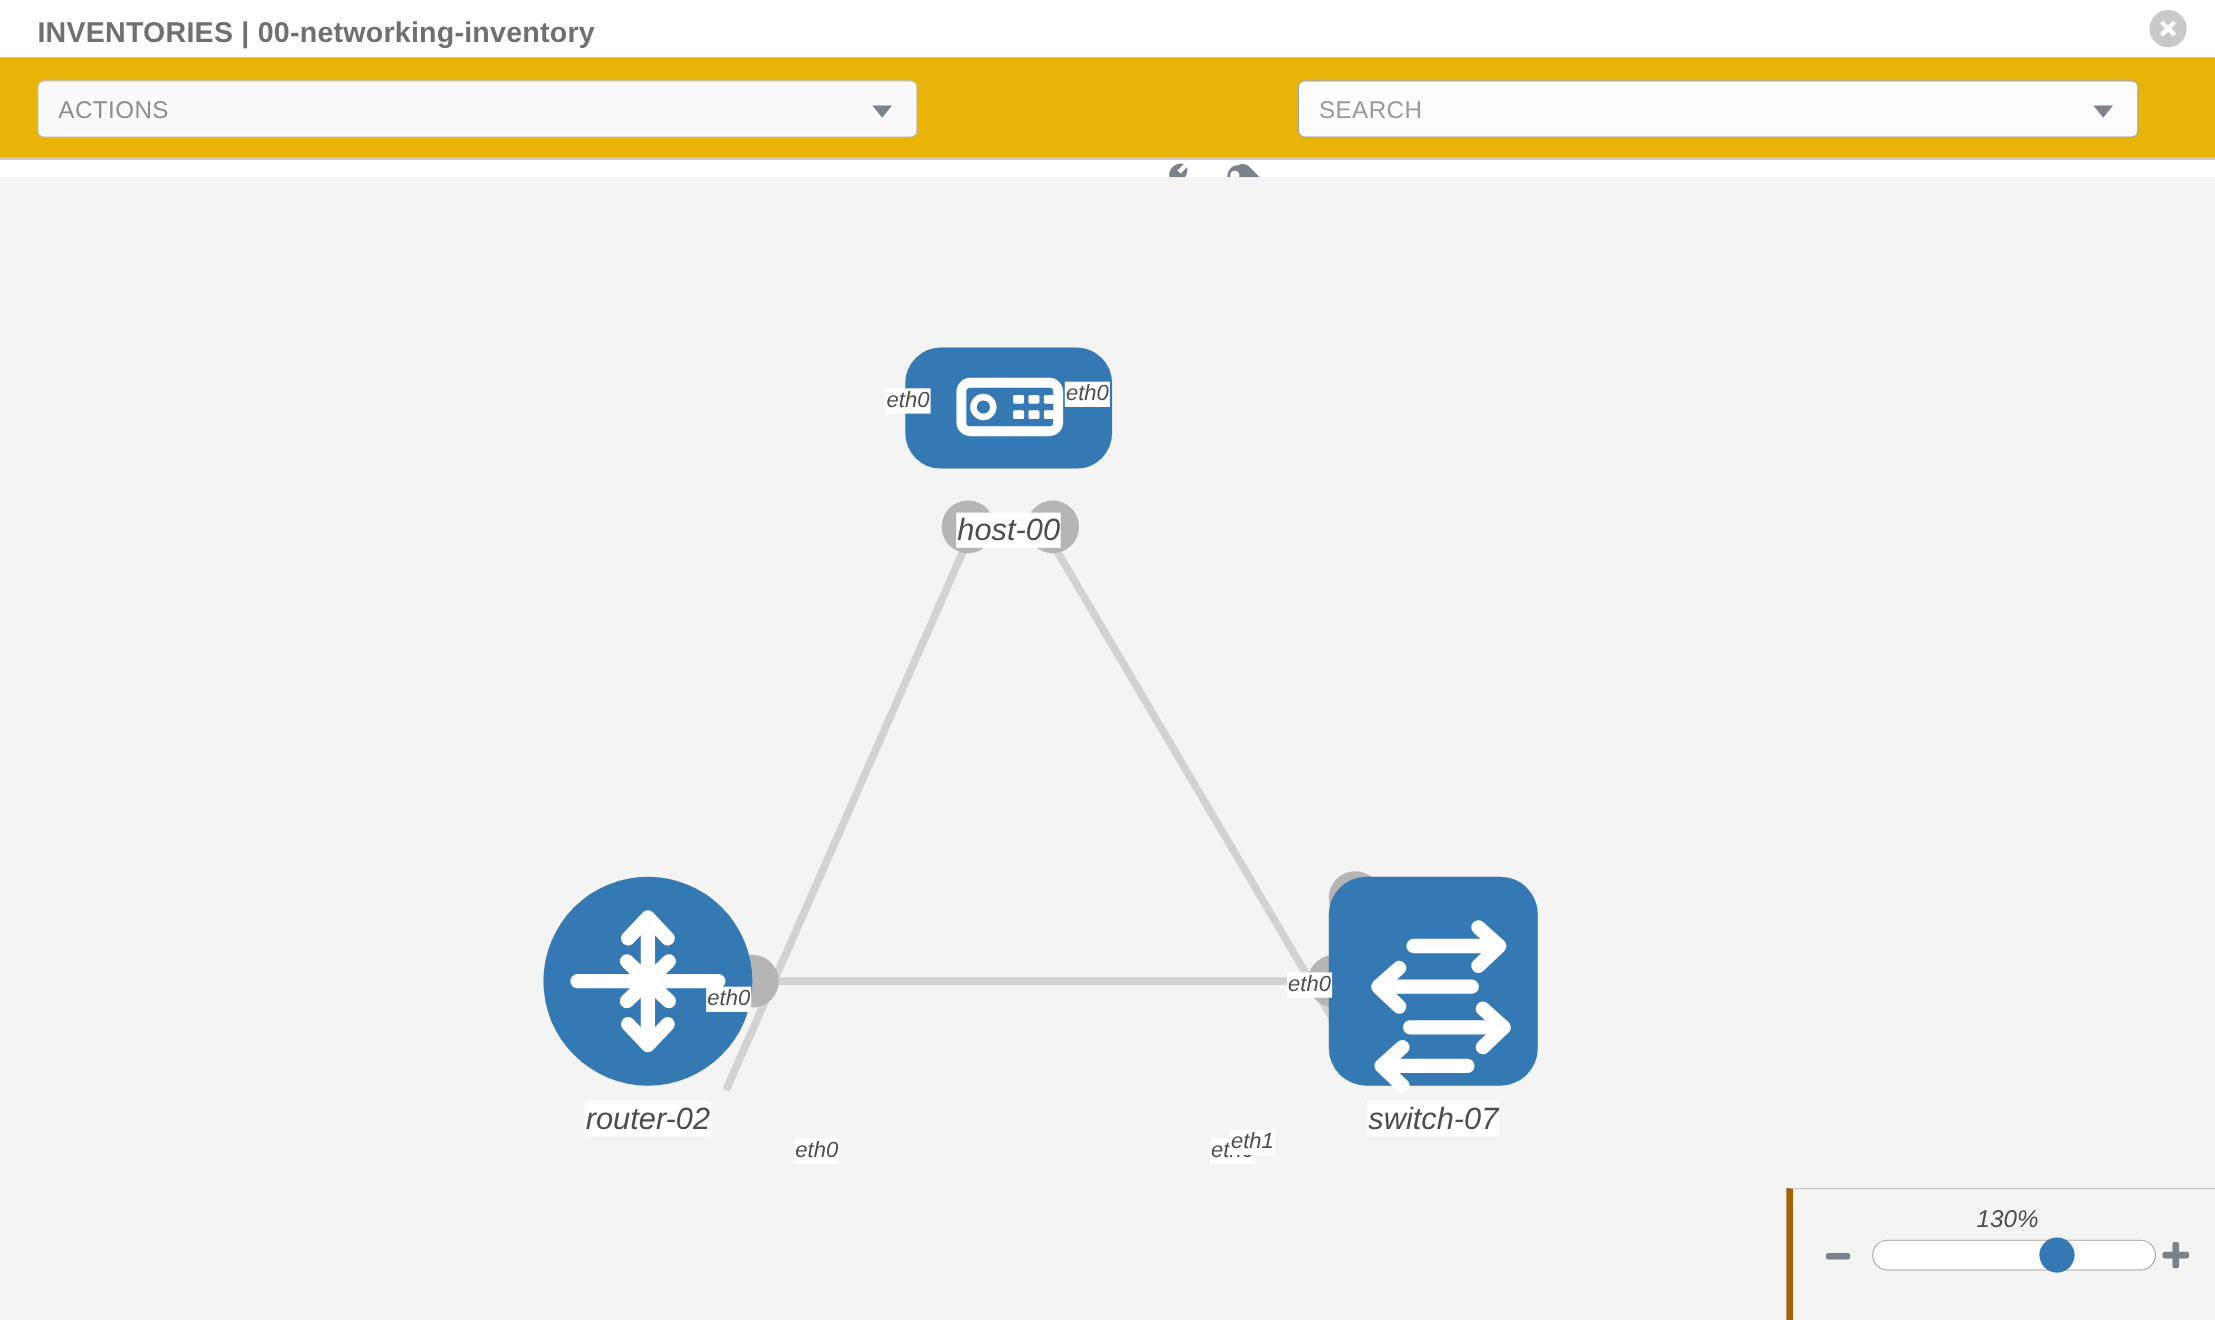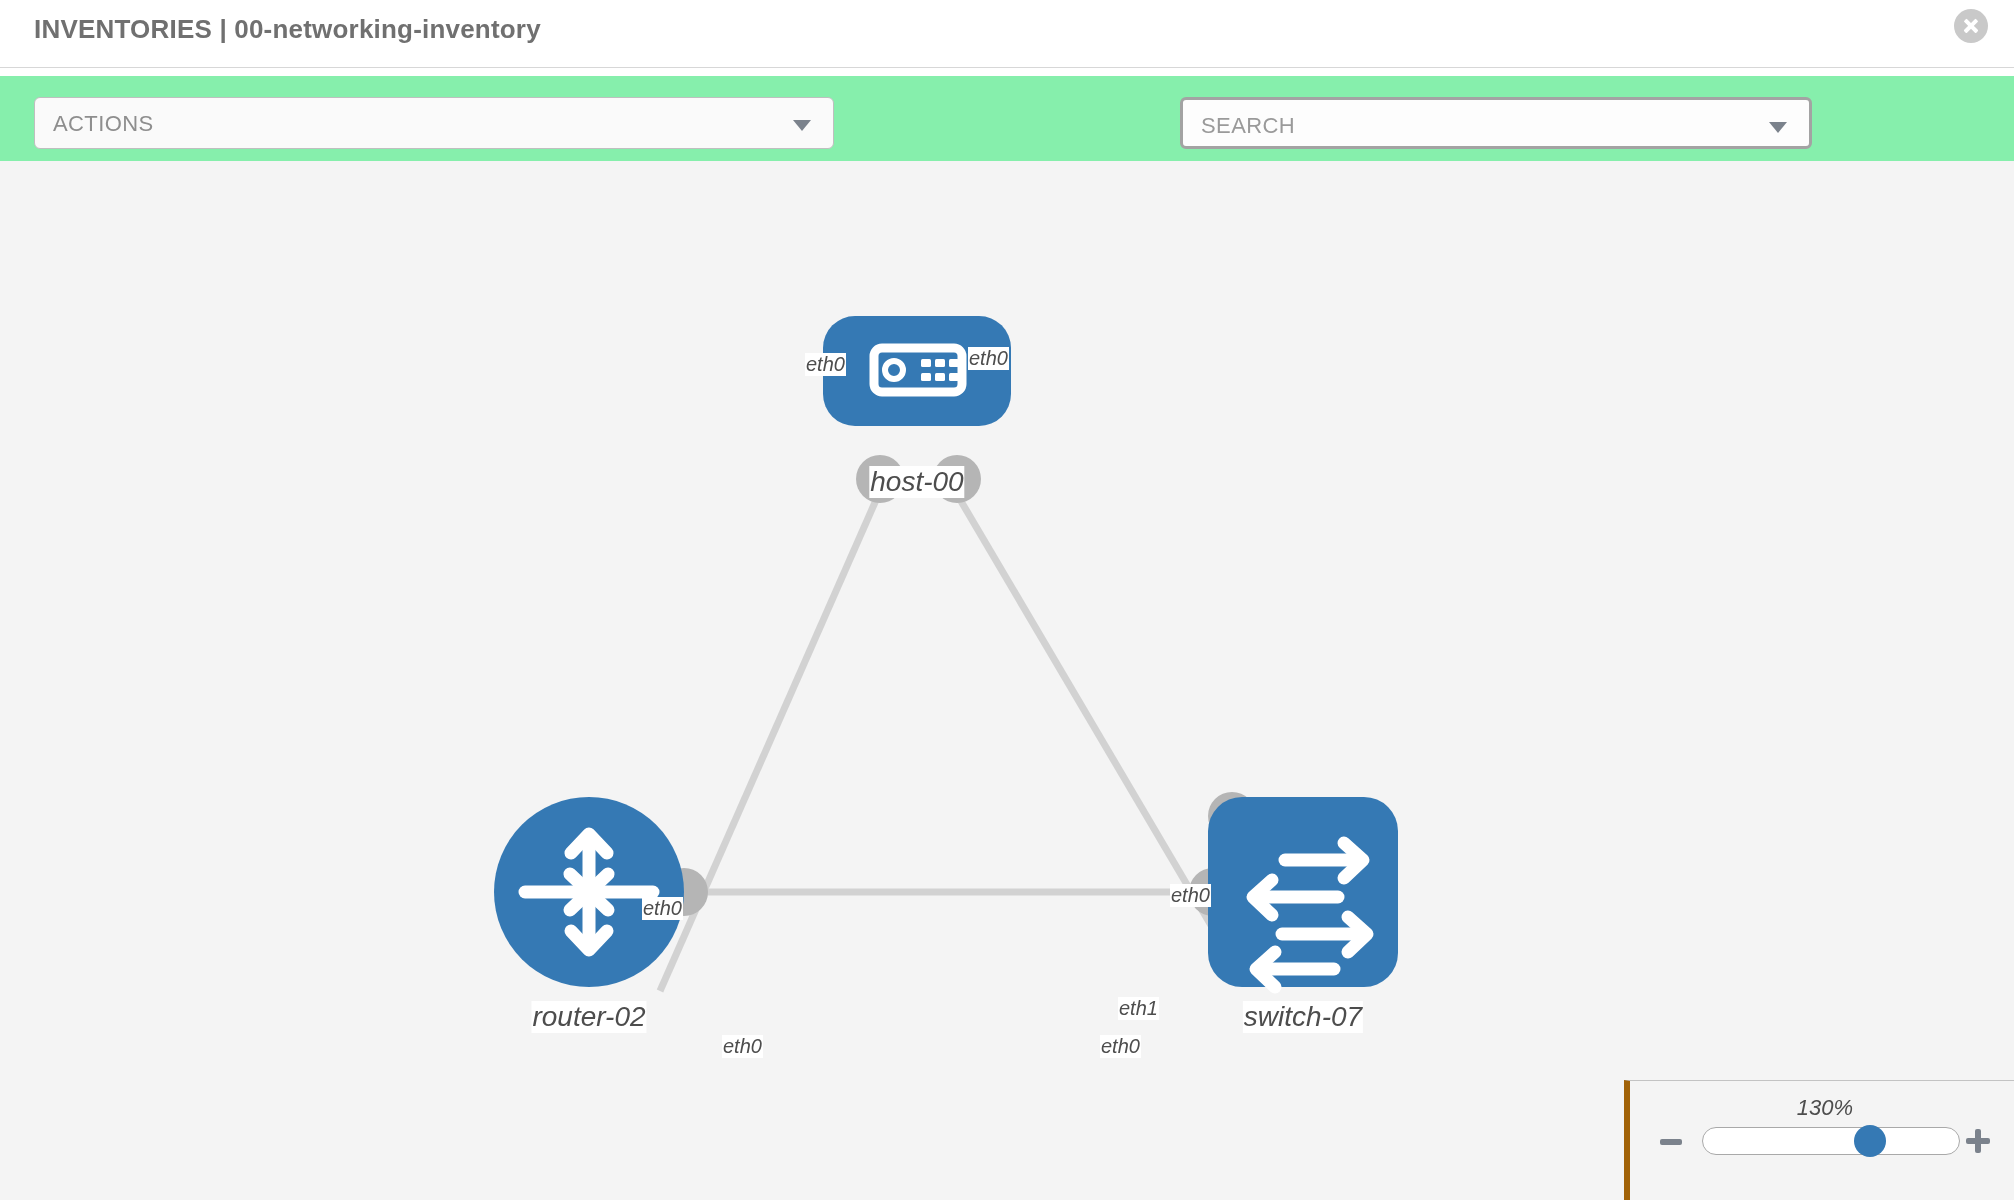--- a/index.html
+++ b/index.html
@@ -48,23 +48,23 @@
     width: 17px; height: 4.2px;
     background: #ffffff;
     border-radius: 1px;
   }
   .close-btn::before { transform: translate(-50%,-50%) rotate(45deg); }
   .close-btn::after  { transform: translate(-50%,-50%) rotate(-45deg); }
 
   
   .toolbar {
     position: absolute;
-    top: 76px; left: 0;
+    top: 52px; left: 0;
     width: 2014px; height: 93px;
-    background: #86efac;
+    background: #eab308;
     border-bottom: 2px solid #c8c8c8;
   }
   .actions-select {
     position: absolute;
     left: 34px; top: 21px;
     width: 800px; height: 52px;
     background: #fafafa;
     border: 1px solid #bfbfbf;
     border-radius: 6px;
     cursor: pointer;
@@ -89,23 +89,23 @@
     top: 92px;
     width: 46px; height: 46px;
     cursor: pointer;
   }
   .tool-icon.wrench { left: 1040px; }
   .tool-icon.key    { left: 1108px; }
 
   .search-select {
     position: absolute;
     left: 1180px; top: 21px;
-    width: 632px; height: 52px;
+    width: 764px; height: 52px;
     background: #fdfdfd;
-    border: 3px solid #a3a3a3;
+    border: 1px solid #a3a3a3;
     border-radius: 6px;
     cursor: text;
   }
   .search-label {
     position: absolute;
     left: 18px; top: 13px;
     font-size: 22px;
     color: #9a9a9a;
     letter-spacing: 0.4px;
   }
@@ -310,21 +310,21 @@
         </g>
       </g>
     </svg>
 
     <span class="iface-label" style="left:805px;  top:192px;">eth0</span>
     <span class="iface-label" style="left:968px;  top:186px;">eth0</span>
     <span class="iface-label" style="left:642px;  top:736px;">eth0</span>
     <span class="iface-label" style="left:1170px; top:723px;">eth0</span>
     <span class="iface-label" style="left:722px; top:874px;">eth0</span>
     <span class="iface-label" style="left:1100px; top:874px;">eth0</span>
-    <span class="iface-label" style="left:1118px; top:836px;">eth1</span>
+    <span class="iface-label" style="left:1118px; top:866px;">eth1</span>
 
     <span class="node-label" style="left:917px;  top:281px;margin-top:24px;">host-00</span>
     <span class="node-label" style="left:589px;  top:840px;">router-02</span>
     <span class="node-label" style="left:1303px; top:840px;">switch-07</span>
 
     <div class="zoom-widget">
       <div class="zoom-pct">130%</div>
       <div class="zoom-minus"></div>
       <div class="zoom-track"></div>
       <div class="zoom-handle"></div>

